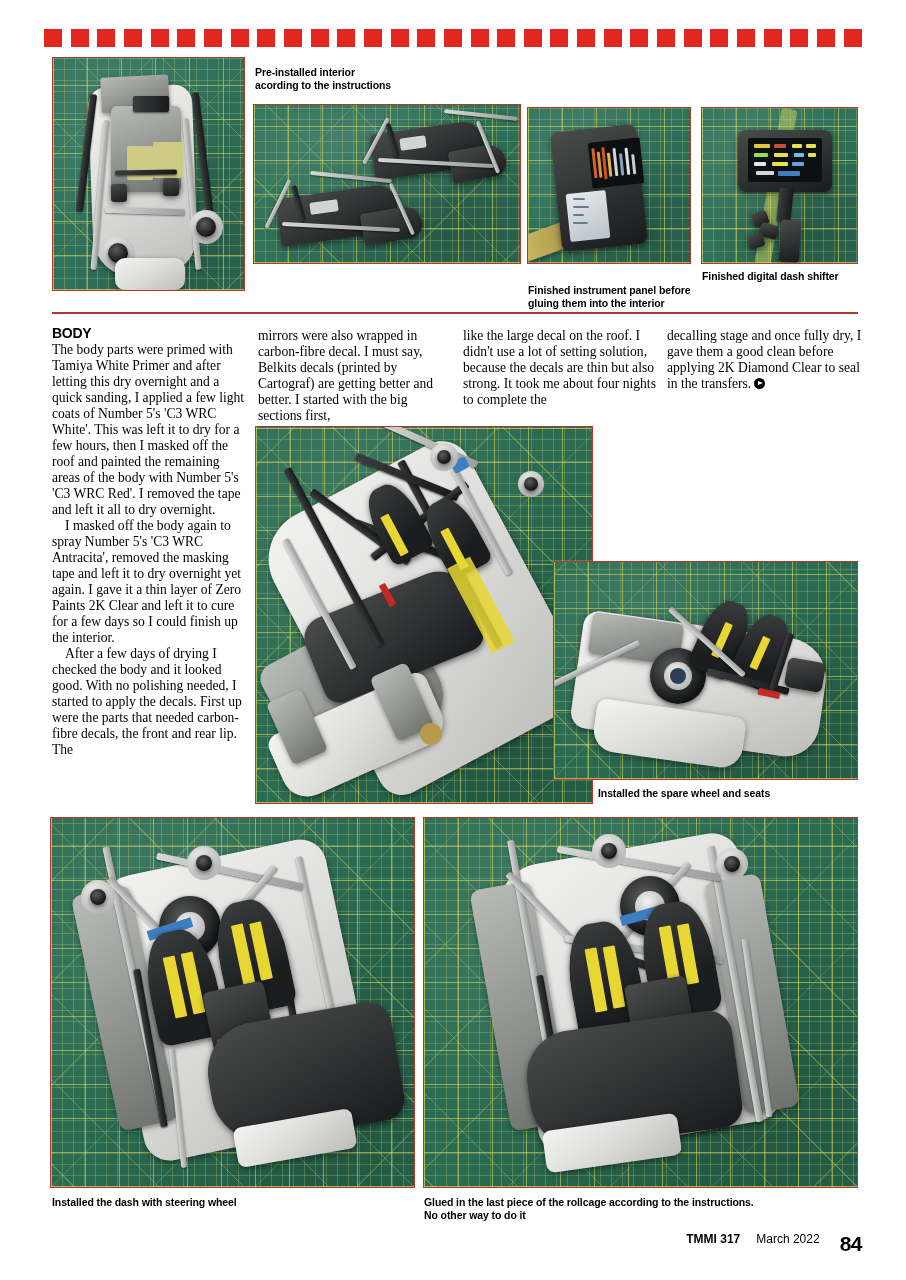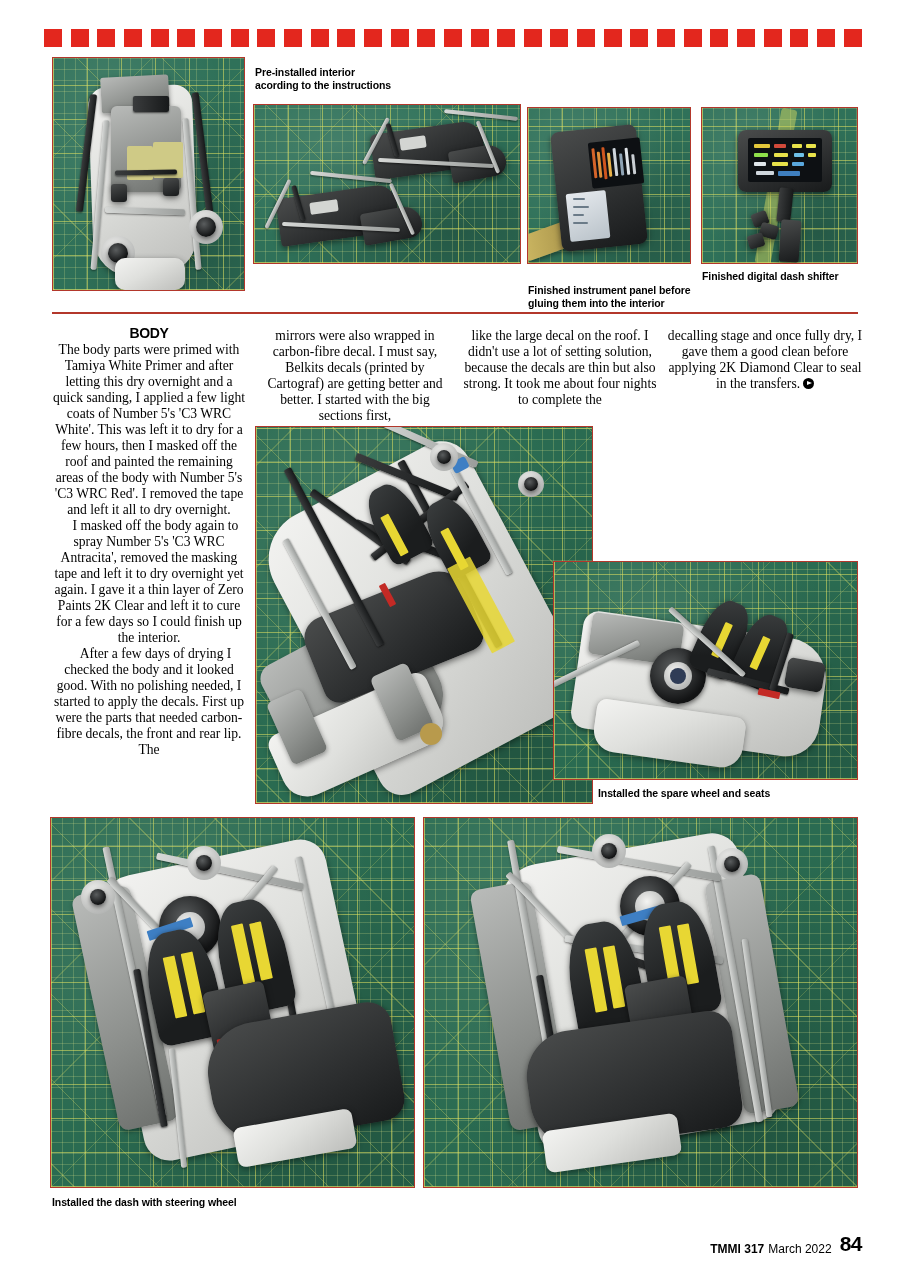--- a/index.html
+++ b/index.html
@@ -143,21 +143,21 @@
     position: absolute;
     background: #b3372b;
     height: 1.5px;
   }
   .col {
     position: absolute;
     font-family: "Liberation Serif", serif;
     font-size: 13.6px;
     line-height: 1.175;
     color: #000;
-    text-align: center;
+    text-align: left;
   }
   .col p { margin: 0; }
   .col p.ind { text-indent: 13px; font-family: Liberation Serif, serif; }
   .heading {
     font-family: "Liberation Sans", sans-serif;
     font-weight: bold;
     font-size: 14px;
     letter-spacing: -0.3px;
     margin-bottom: 1px;
     display: block;
@@ -184,22 +184,22 @@
 
   
   .footer {
     position: absolute;
     right: 44px;
     bottom: 24px;
     font-family: "Liberation Sans", sans-serif;
     font-size: 12px;
     color: #000;
     display: flex;
-    align-items: flex-end;
-    gap: 4px;
+    align-items: flex-start;
+    gap: 16px;
   }
   .footer .mag { font-weight: bold; }
   .footer .issue { font-weight: normal; }
   .footer .pageno {
     font-weight: bold;
     font-size: 21px;
     margin-left: 4px;
     letter-spacing: -0.5px;
   }
 </style>
@@ -499,20 +499,21 @@
     <div class="part decal-yellow" style="left:258px; top:106px; width:12px; height:60px; transform:rotate(-10deg);"></div>
 
     <div class="part body-dark" style="left:206px; top:162px; width:62px; height:76px; border-radius:6px; transform:rotate(-10deg);"></div>
     <div class="part decal-red" style="left:214px; top:214px; width:32px; height:8px; transform:rotate(-10deg);"></div>
     <div class="part decal-red" style="left:220px; top:226px; width:28px; height:7px; transform:rotate(-10deg);"></div>
 
     <div class="part body-dark" style="left:104px; top:204px; width:210px; height:118px; border-radius:46px 24px 22px 50px; transform:rotate(-8deg);"></div>
     <div class="part body-white" style="left:120px; top:304px; width:136px; height:42px; border-radius:8px; transform:rotate(-8deg);"></div>
     <div class="part cage" style="left:330px; top:120px; width:6px; height:180px; transform:rotate(-8deg);"></div>
   </div>
+  <div class="caption" style="left:424px; top:1196px; width:420px;">Glued in the last piece of the rollcage according to the instructions.<br>No other way to do it</div>
 
   <div class="footer">
     <span class="mag">TMMI 317</span>
     <span class="issue">March 2022</span>
     <span class="pageno">84</span>
   </div>
 
 </div>
 
 </body></html>

